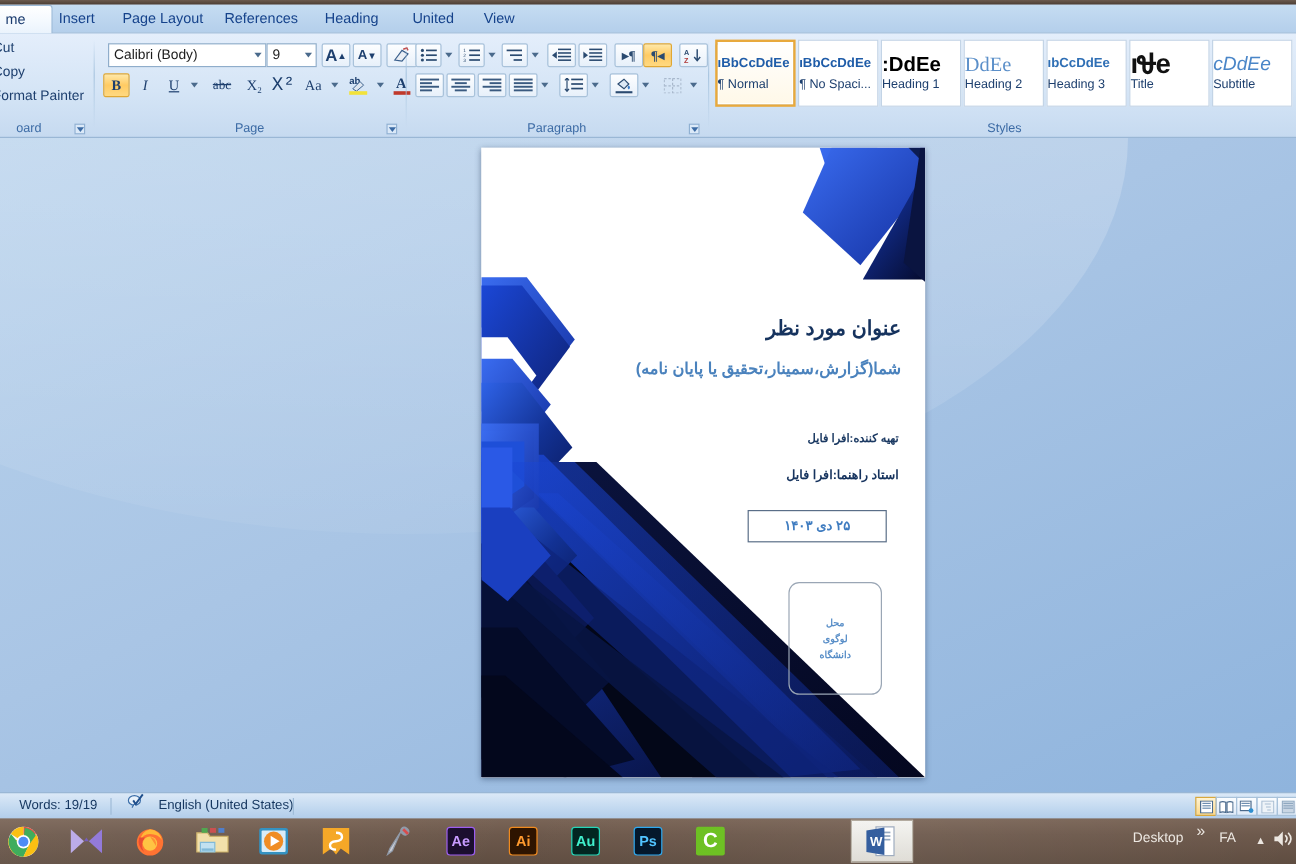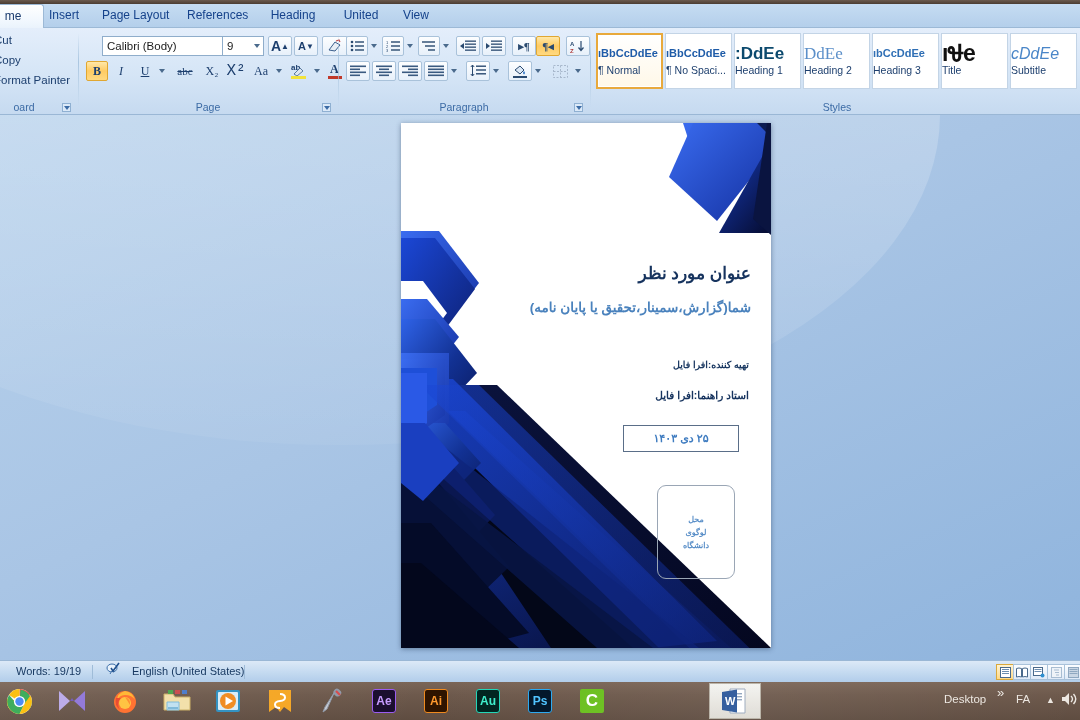--- a/index.html
+++ b/index.html
@@ -256,21 +256,21 @@
     <div class="group" style="left:0;width:76px;">
       <div class="clip-item" style="left:-6px;top:6px;">Cut</div>
       <div class="clip-item" style="left:-6px;top:26px;">Copy</div>
       <div class="clip-item" style="left:-6px;top:46px;">Format Painter</div>
       <div class="group-label" style="left:-14px;width:76px;">oard</div>
       <div class="dialog-launcher" style="left:62px;"></div>
     </div>
     <div class="group-sep" style="left:78px;"></div>
 
     <div class="group" style="left:82px;width:252px;">
-      <div class="combo" style="left:20px;top:8px;width:132px;">
+      <div class="combo" style="left:8px;top:8px;width:132px;">
         <span>Calibri (Body)</span>
         <span class="arrow"></span>
       </div>
       <div class="combo" style="left:140px;top:8px;width:42px;">
         <span>9</span>
         <span class="arrow"></span>
       </div>
       <div class="btn framed" style="left:186px;top:8px;width:24px;height:20px;font-size:14px;font-weight:bold;">
           <span>A</span>
           <sup style="font-size:8px;">▲</sup>
@@ -488,21 +488,21 @@
     <div class="group" style="left:594px;width:486px;">
       <div class="style-cell sel" style="left:2px;">
         <div class="style-preview" style="color:#1f5ca8;font-size:11px;font-weight:bold;">ıBbCcDdEe</div>
         <div class="style-name">¶ Normal</div>
       </div>
       <div class="style-cell" style="left:71px;">
         <div class="style-preview" style="color:#1f5ca8;font-size:11px;font-weight:bold;">ıBbCcDdEe</div>
         <div class="style-name">¶ No Spaci...</div>
       </div>
       <div class="style-cell" style="left:140px;">
-        <div class="style-preview" style="color:#0c4a6e;font-size:17px;font-weight:bold;">:DdEe</div>
+        <div class="style-preview" style="color:#000000;font-size:17px;font-weight:bold;">:DdEe</div>
         <div class="style-name">Heading 1</div>
       </div>
       <div class="style-cell" style="left:209px;">
         <div class="style-preview" style="color:#5b8fc9;font-size:17px;font-family:'Liberation Serif',serif;">DdEe</div>
         <div class="style-name">Heading 2</div>
       </div>
       <div class="style-cell" style="left:278px;">
         <div class="style-preview" style="color:#2f6fb5;font-size:11px;font-weight:bold;">ıbCcDdEe</div>
         <div class="style-name">Heading 3</div>
       </div>

